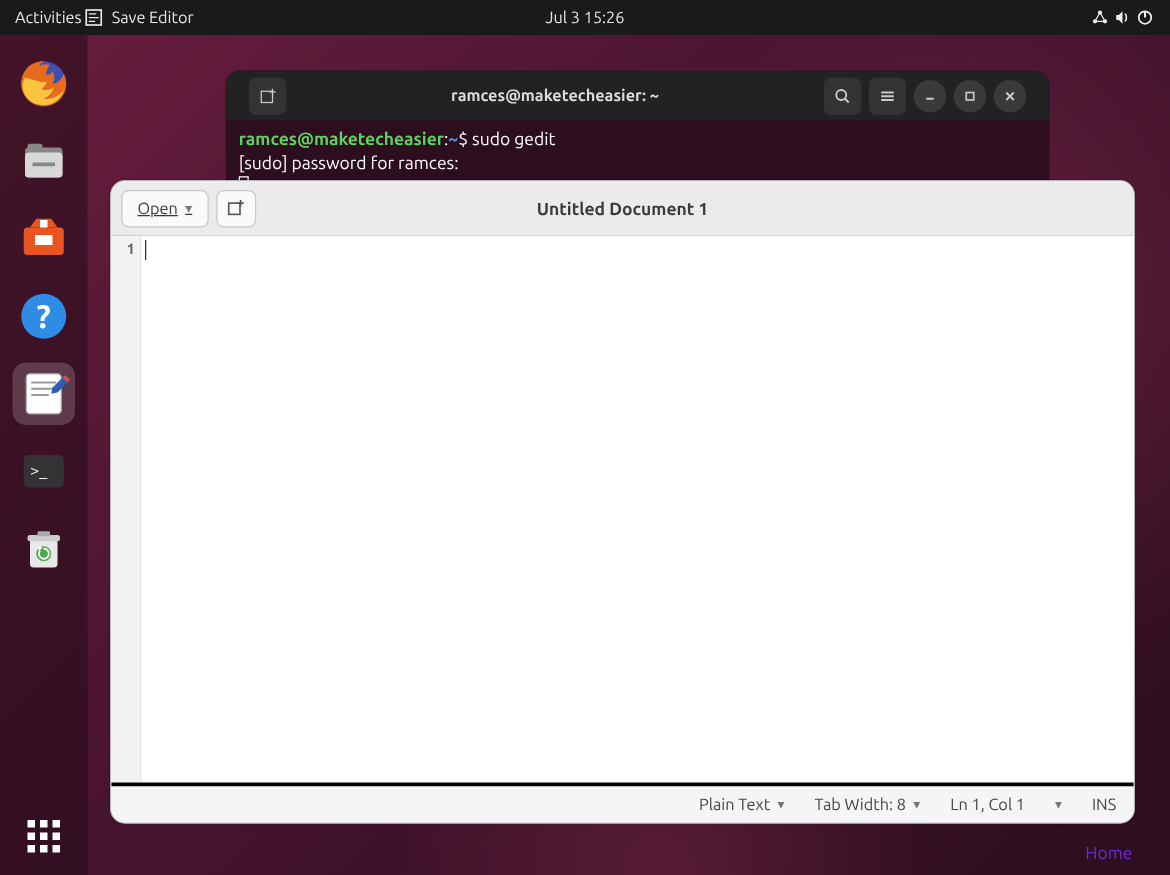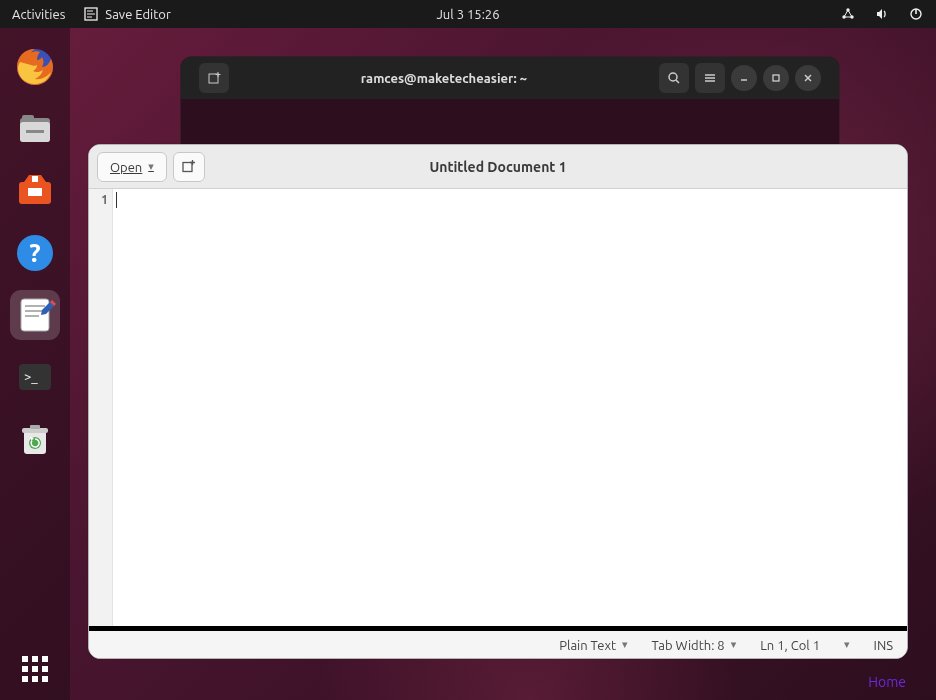--- a/index.html
+++ b/index.html
@@ -45,21 +45,21 @@
       align-items: center;
       justify-content: space-between;
       color: #e6e6e6;
       font-size: 13px;
       padding: 0 12px;
       z-index: 100;
     }
     .topbar-left, .topbar-right {
       display: flex;
       align-items: center;
-      gap: 18px;
+      gap: 2px;
     }
     .topbar-center {
       position: absolute;
       left: 50%;
       transform: translateX(-50%);
     }
     .topbar-app {
       display: flex;
       align-items: center;
       gap: 6px;
@@ -287,21 +287,21 @@
     .editor .caret {
       position: absolute;
       left: 3px;
       top: 3px;
       width: 1px;
       height: 16px;
       background: #333;
     }
     .gedit-status {
       height: 32px;
-      border-top: 5px solid #000000;
+      border-top: 3px solid #000000;
       background: #f5f5f5;
       display: flex;
       align-items: center;
       justify-content: flex-end;
       padding: 0 14px;
       gap: 24px;
       font-size: 13px;
       color: #444;
     }
     .status-item {
@@ -466,20 +466,27 @@
           </svg>
       </div>
       <div class="term-winbtn">
         <svg width="10" height="10">
             <line x1="2" y1="2" x2="8" y2="8" stroke="#ccc" stroke-width="1.5"></line>
             <line x1="8" y1="2" x2="2" y2="8" stroke="#ccc" stroke-width="1.5"></line>
           </svg>
       </div>
     </div>
   </div>
+  <div class="term-body">
+    <div>
+      <span class="t-green">ramces@maketecheasier</span><span class="t-white">:</span><span class="t-blue">~</span><span class="t-white">$ </span><span class="t-white">sudo gedit</span>
+    </div>
+    <div class="t-white">[sudo] password for ramces:</div>
+    <div><span class="t-cursor"></span></div>
+  </div>
 </div>
 
 <div class="gedit">
   <div class="gedit-header">
     <div class="gh-left">
       <div class="gh-btn">
         <span>Open</span>
         <span class="chev">▾</span>
       </div>
       <div class="gh-iconbtn">

